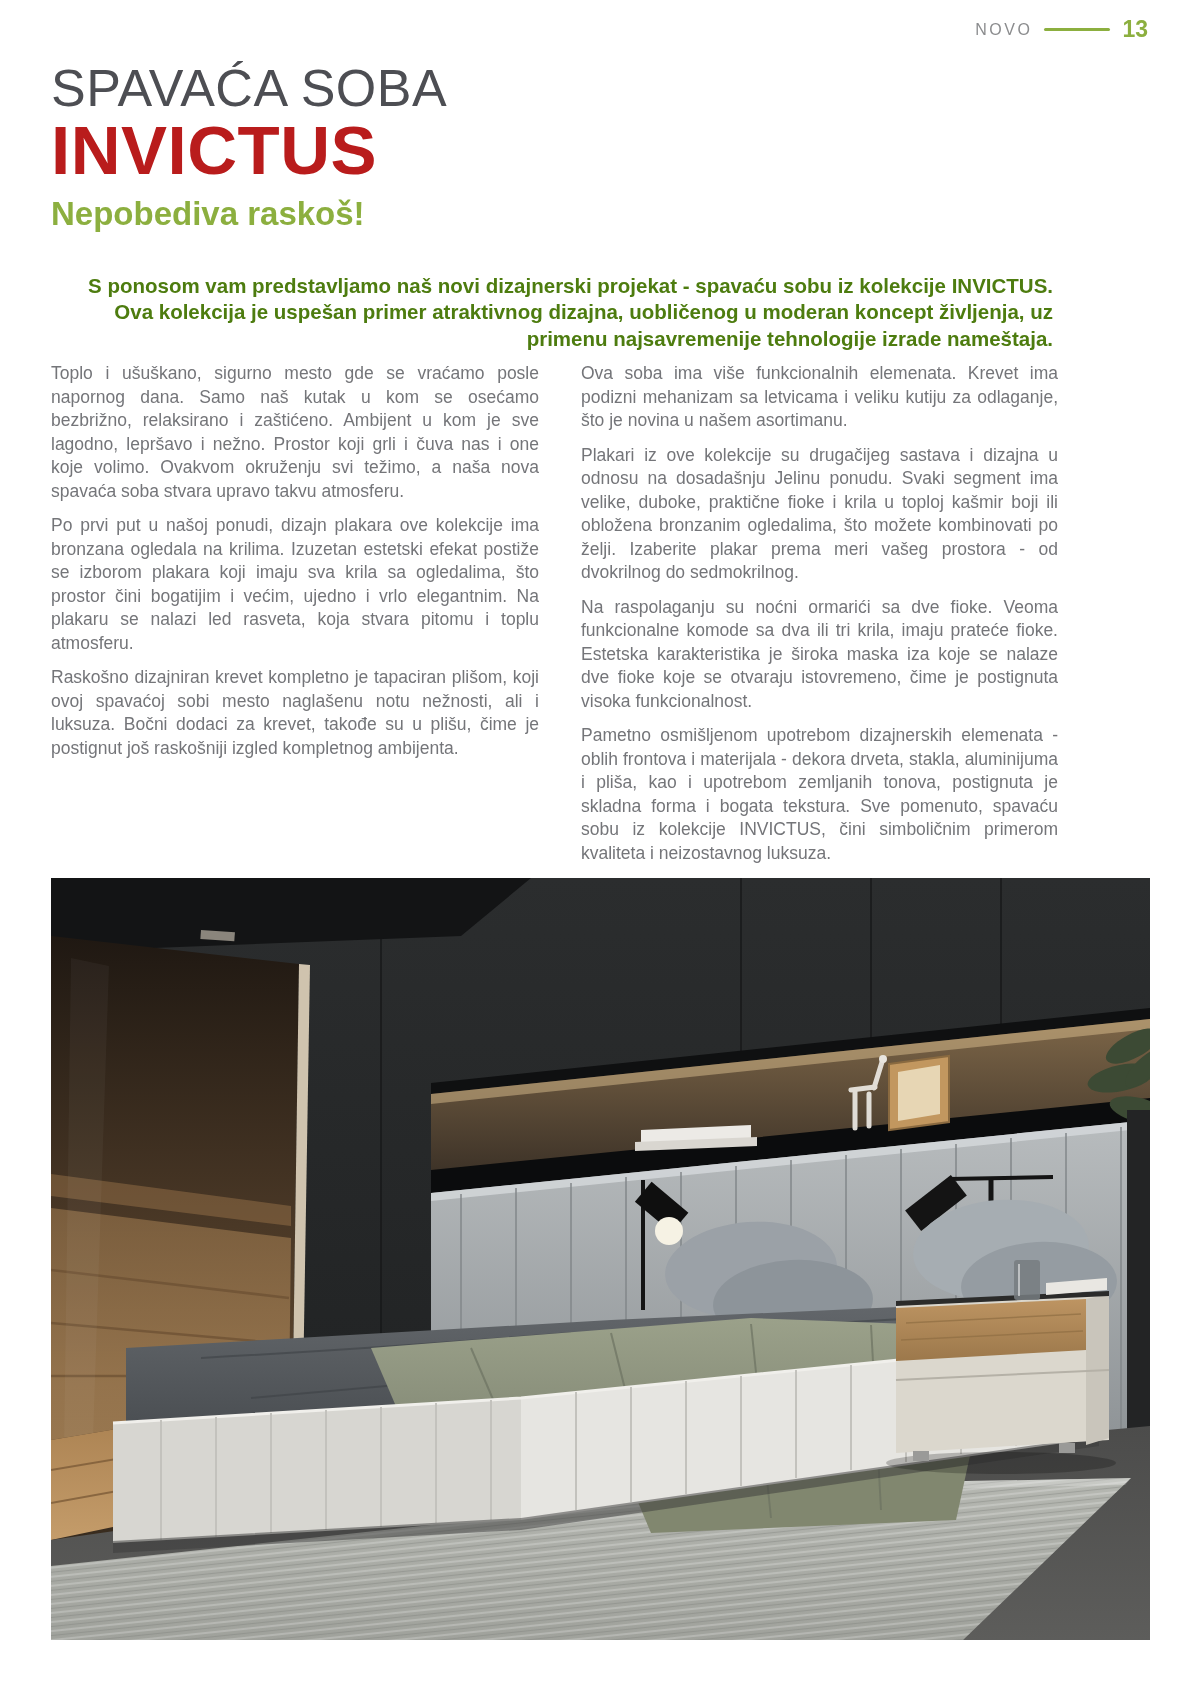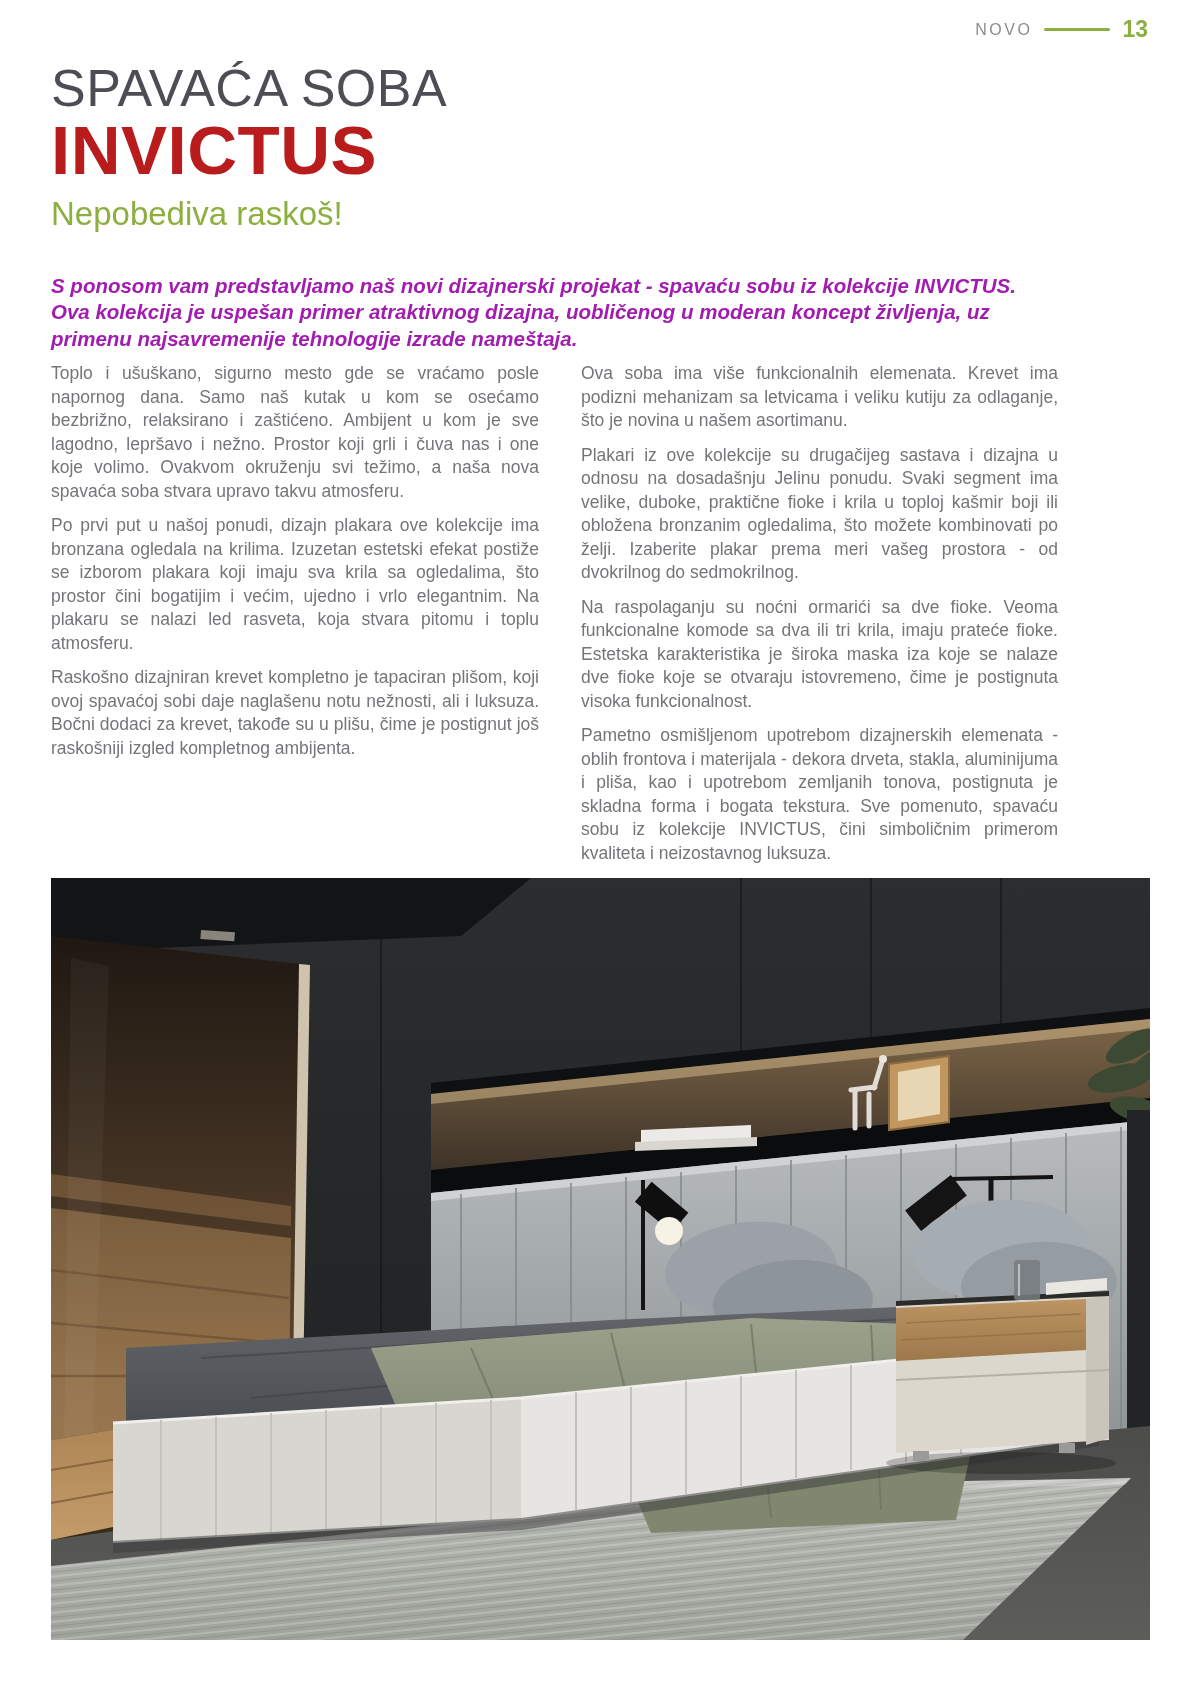--- a/index.html
+++ b/index.html
@@ -9,26 +9,26 @@
   }
   
   .header{position:absolute;top:16px;right:52px;display:flex;align-items:center;gap:12px;}
   .header-label{color:#8b8c8e;font-size:16px;letter-spacing:2.5px;}
   .header-line{width:66px;height:3px;background:#8caf3f;border-radius:2px;}
   .header-page{color:#8caf3f;font-size:23px;font-weight:bold;}
   
   .title-block{position:absolute;left:51px;top:62px;}
   .title-1{font-size:52px;color:#4d4e53;font-weight:400;line-height:1.02;letter-spacing:0.5px;}
   .title-2{font-size:69px;color:#b91c1c;font-weight:700;line-height:1.0;letter-spacing:0.5px;margin-top:1px;}
-  .subtitle{font-size:33px;color:#8caf3f;margin-top:10px;font-weight:400;}
+  .subtitle{font-size:33px;color:#8caf3f;margin-top:10px;font-weight:700;}
   
   .intro{
     position:absolute;left:51px;top:252px;width:1002px;
-    font-size:20.5px;font-weight:bold;font-style:italic;color:#a21caf;line-height:1.3;
-    text-align:left;
+    font-size:20.5px;font-weight:bold;color:#4d7c0f;line-height:1.3;
+    text-align:right;
   }
   
   .columns{position:absolute;left:51px;top:362px;width:1007px;display:flex;gap:42px;}
   .col{display:block;}
   .col-left{width:488px;}
   .col-right{width:477px;}
   .col p{
     font-size:17.5px;line-height:23.5px;color:#747579;text-align:justify;
     margin:0 0 11px 0;
   }
@@ -55,21 +55,21 @@
     <div class="title-2">INVICTUS</div>
     <div class="subtitle">Nepobediva raskoš!</div>
   </div>
 
   <p class="intro">S ponosom vam predstavljamo naš novi dizajnerski projekat - spavaću sobu iz kolekcije INVICTUS. Ova kolekcija je uspešan primer atraktivnog dizajna, uobličenog u moderan koncept življenja, uz primenu najsavremenije tehnologije izrade nameštaja.</p>
 
   <div class="columns">
     <div class="col col-left">
       <p>Toplo i ušuškano, sigurno mesto gde se vraćamo posle napornog dana. Samo naš kutak u kom se osećamo bezbrižno, relaksirano i zaštićeno. Ambijent u kom je sve lagodno, lepršavo i nežno. Prostor koji grli i čuva nas i one koje volimo. Ovakvom okruženju svi težimo, a naša nova spavaća soba stvara upravo takvu atmosferu.</p>
       <p>Po prvi put u našoj ponudi, dizajn plakara ove kolekcije ima bronzana ogledala na krilima. Izuzetan estetski efekat postiže se izborom plakara koji imaju sva krila sa ogledalima, što prostor čini bogatijim i većim, ujedno i vrlo elegantnim. Na plakaru se nalazi led rasveta, koja stvara pitomu i toplu atmosferu.</p>
-      <p>Raskošno dizajniran krevet kompletno je tapaciran plišom, koji ovoj spavaćoj sobi daje naglašenu notu nežnosti, ali i luksuza. Bočni dodaci za krevet, takođe su u plišu, čime je postignut još raskošniji izgled kompletnog ambijenta.</p>
+      <p>Raskošno dizajniran krevet kompletno je tapaciran plišom, koji ovoj spavaćoj sobi mesto naglašenu notu nežnosti, ali i luksuza. Bočni dodaci za krevet, takođe su u plišu, čime je postignut još raskošniji izgled kompletnog ambijenta.</p>
     </div>
     <div class="col col-right">
       <p>Ova soba ima više funkcionalnih elemenata. Krevet ima podizni mehanizam sa letvicama i veliku kutiju za odlaganje, što je novina u našem asortimanu.</p>
       <p>Plakari iz ove kolekcije su drugačijeg sastava i dizajna u odnosu na dosadašnju Jelinu ponudu. Svaki segment ima velike, duboke, praktične fioke i krila u toploj kašmir boji ili obložena bronzanim ogledalima, što možete kombinovati po želji. Izaberite plakar prema meri vašeg prostora - od dvokrilnog do sedmokrilnog.</p>
       <p>Na raspolaganju su noćni ormarići sa dve fioke. Veoma funkcionalne komode sa dva ili tri krila, imaju prateće fioke. Estetska karakteristika je široka maska iza koje se nalaze dve fioke koje se otvaraju istovremeno, čime je postignuta visoka funkcionalnost.</p>
       <p>Pametno osmišljenom upotrebom dizajnerskih elemenata - oblih frontova i materijala - dekora drveta, stakla, aluminijuma i pliša, kao i upotrebom zemljanih tonova, postignuta je skladna forma i bogata tekstura. Sve pomenuto, spavaću sobu iz kolekcije INVICTUS, čini simboličnim primerom kvaliteta i neizostavnog luksuza.</p>
     </div>
   </div>
 
   <figure class="photo">

